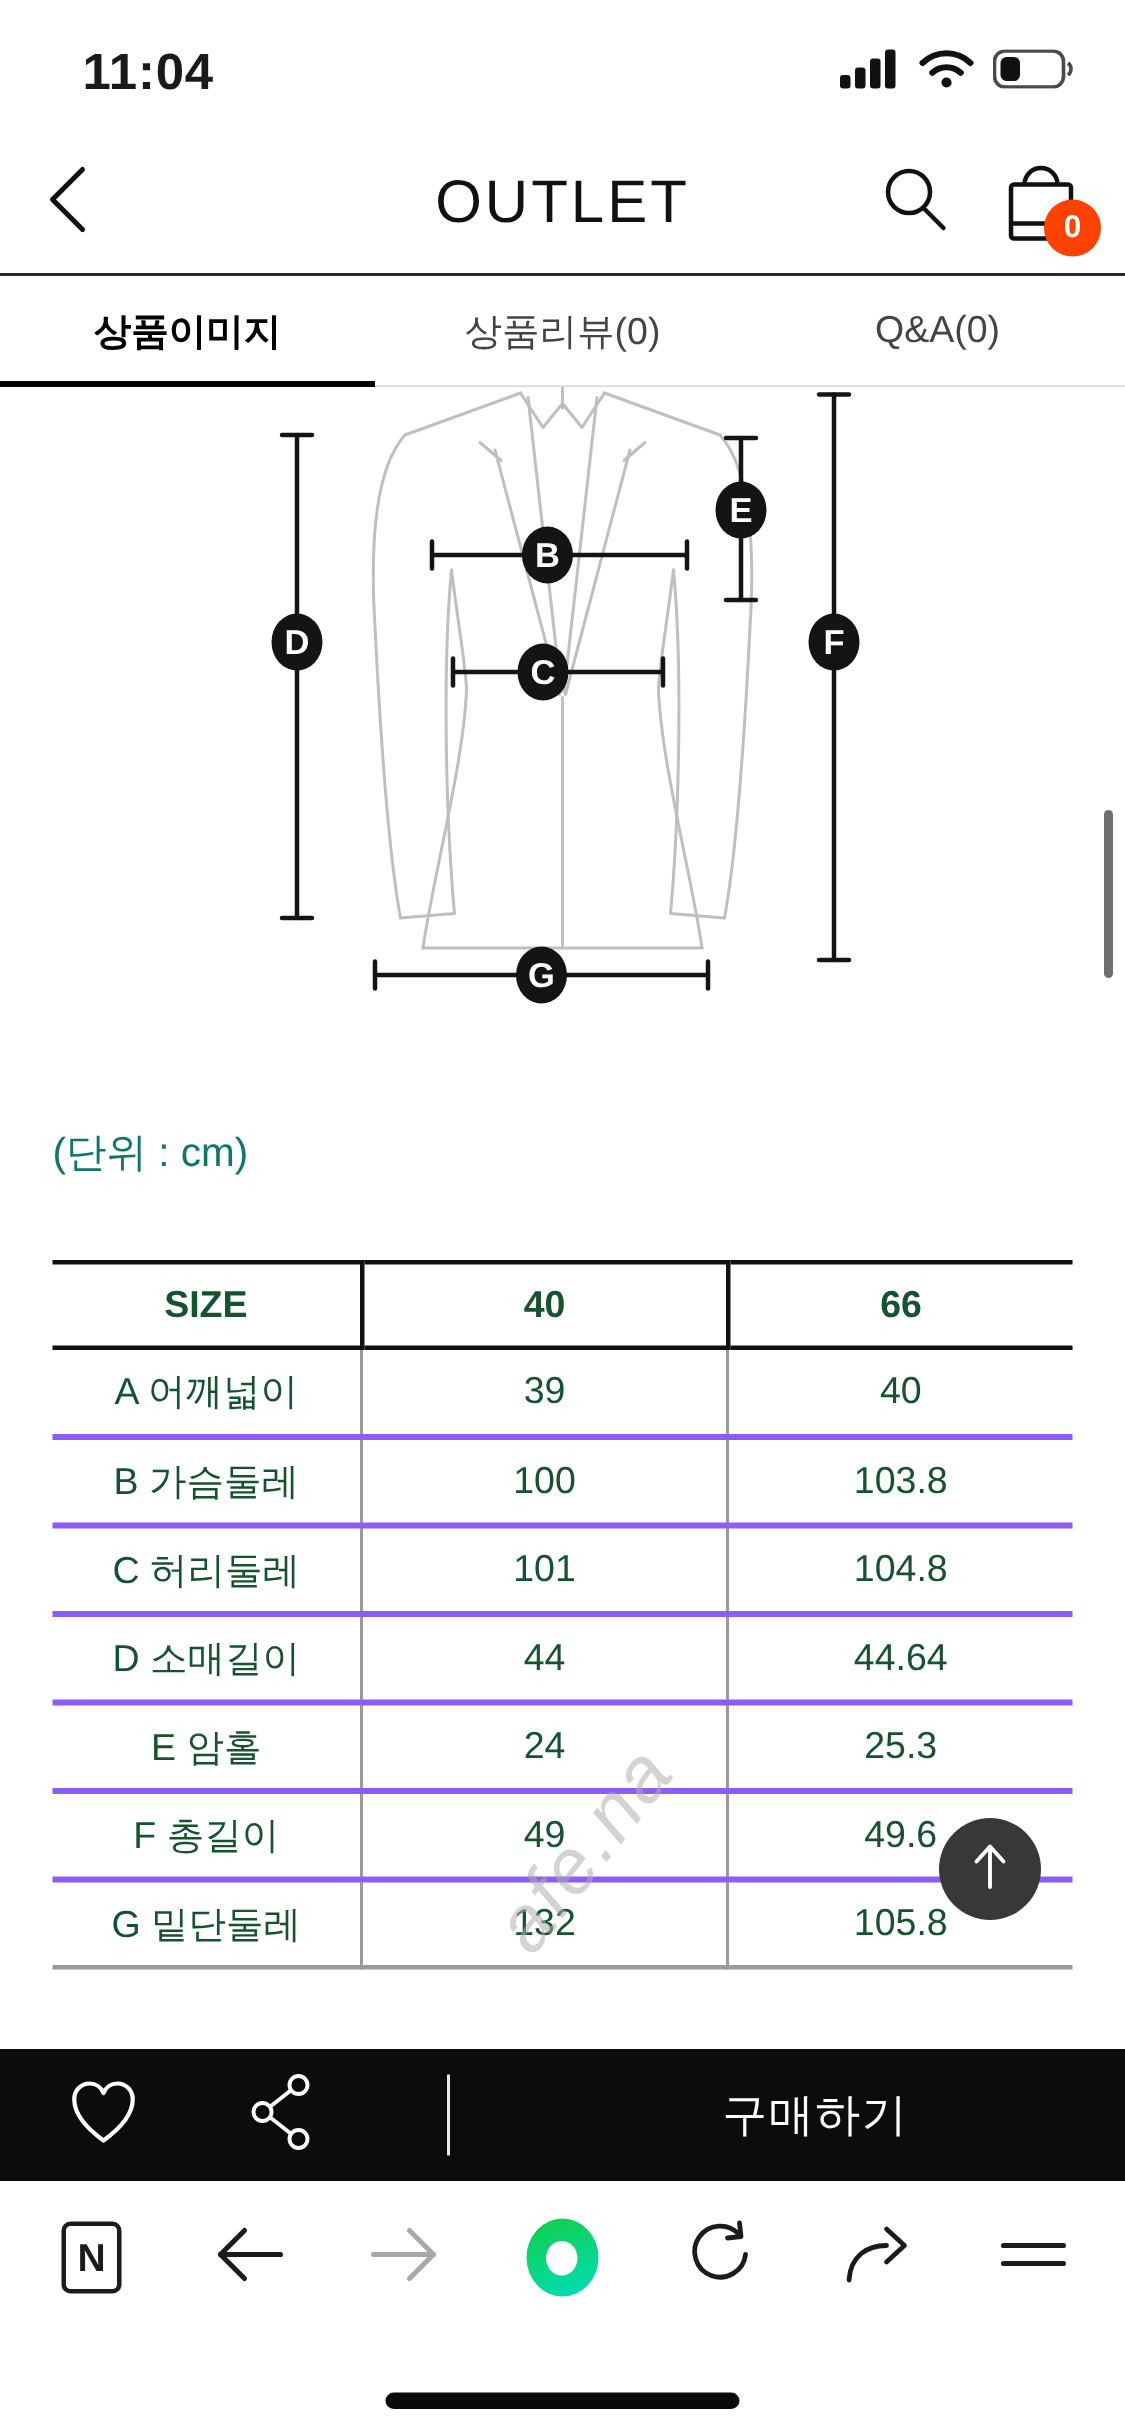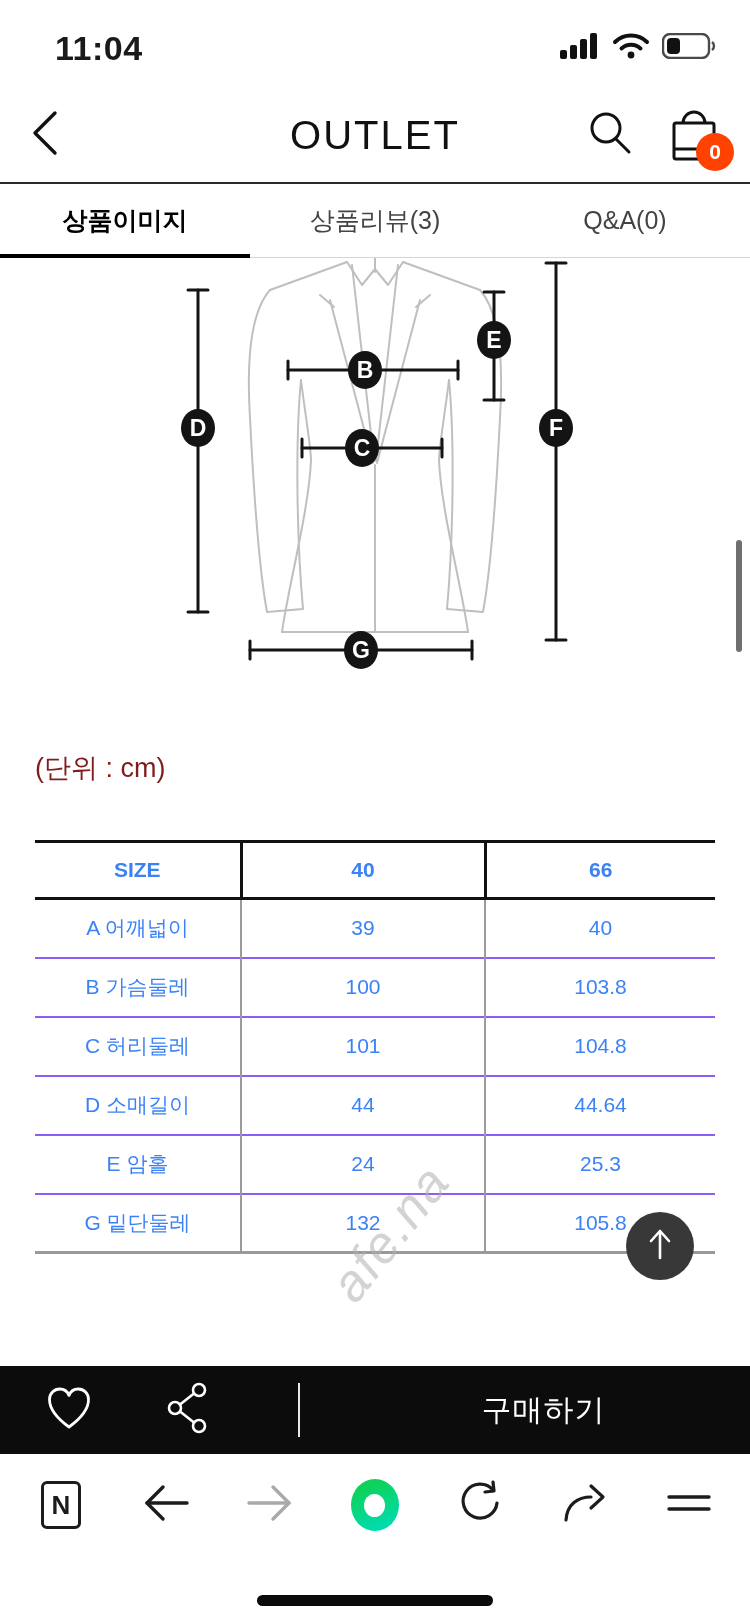--- a/index.html
+++ b/index.html
@@ -21,32 +21,32 @@
 
   
   .tab-bar{position:absolute;top:182px;left:0;width:750px;height:76px;display:flex;border-top:2px solid #2b2b2b;border-bottom:1px solid #d6d6d6;box-sizing:border-box;}
   .tab{flex:1;display:flex;align-items:center;justify-content:center;font-size:25px;color:#444;position:relative;}
   .tab.active{color:#000;font-weight:700;}
   .tab.active:after{content:"";position:absolute;left:0;right:0;bottom:-1px;height:4px;background:#000;}
 
   
   .product-image{position:absolute;top:258px;left:0;width:750px;height:1062px;background:#fff;}
   .diagram-svg{position:absolute;top:0;left:0;}
-  .unit-note{position:absolute;top:492px;left:35px;font-size:27px;color:#7f1d1d;}
+  .unit-note{position:absolute;top:492px;left:35px;font-size:27px;color:#0f766e;}
 
   
   table.size-table{position:absolute;top:582px;left:35px;width:680px;border-collapse:collapse;table-layout:fixed;border-top:3px solid #111;border-bottom:3px solid #9a9a9a;}
-  .size-table th,.size-table td{text-align:center;vertical-align:middle;font-size:21px;color:#3b82f6;padding:0;}
+  .size-table th,.size-table td{text-align:center;vertical-align:middle;font-size:25px;color:#14532d;padding:0;}
   .size-table thead tr{height:57px;}
   .size-table tbody tr{height:59px;margin-top:39px;}
   .size-table thead tr{border-bottom:3px solid #111;}
   .size-table thead th{font-weight:700;}
   .size-table thead th + th{border-left:3px solid #111;}
   .size-table tbody td + td{border-left:2px solid #9a9a9a;}
-  .size-table tbody tr + tr{border-top:2px solid #8b5cf6;}
+  .size-table tbody tr + tr{border-top:4px solid #8b5cf6;}
 
   
   .scroll-thumb{position:absolute;top:540px;left:736px;width:6px;height:112px;border-radius:3px;background:#6f6f6f;}
   .fab-top{position:absolute;top:1212px;left:626px;width:68px;height:68px;border-radius:50%;background:#383838;display:flex;align-items:center;justify-content:center;z-index:5;}
 
   
   .action-bar{position:absolute;top:1366px;left:0;width:750px;height:88px;background:#0c0c0c;display:flex;align-items:center;z-index:4;gap:37px;}
   .ab-icon{width:82px;display:flex;align-items:center;justify-content:center;}
   .ab-icon.heart{margin-left:28px;}
   .ab-divider{width:2px;height:54px;background:#e8e8e8;margin-left:32px;}
@@ -119,21 +119,21 @@
           <rect x="6" y="16" width="40" height="36" rx="2" fill="none" stroke="#111" stroke-width="3"></rect>
           <line x1="6" y1="42" x2="46" y2="42" stroke="#111" stroke-width="3"></line>
         </svg>
         <span class="badge" style="background:#ff4200;" title="0">0</span>
       </span>
     </div>
   </div>
 
   <div class="tab-bar">
     <div class="tab active">상품이미지</div>
-    <div class="tab">상품리뷰(3)</div>
+    <div class="tab">상품리뷰(0)</div>
     <div class="tab">Q&amp;A(0)</div>
   </div>
 
   <div class="product-image">
 
     <svg class="diagram-svg" width="750" height="450" viewBox="0 0 750 450">
 
       <g fill="none" stroke="#bfbfbf" stroke-width="2" stroke-linejoin="round" stroke-linecap="round">
 
         <path d="M270 32 L347 4"></path>
@@ -240,20 +240,25 @@
           <td>D 소매길이</td>
           <td>44</td>
           <td>44.64</td>
         </tr>
         <tr>
           <td>E 암홀</td>
           <td>24</td>
           <td>25.3</td>
         </tr>
         <tr>
+          <td>F 총길이</td>
+          <td>49</td>
+          <td>49.6</td>
+        </tr>
+        <tr>
           <td>G 밑단둘레</td>
           <td>132</td>
           <td>105.8</td>
         </tr>
       </tbody>
     </table>
   </div>
 
   <div class="scroll-thumb"></div>
 

